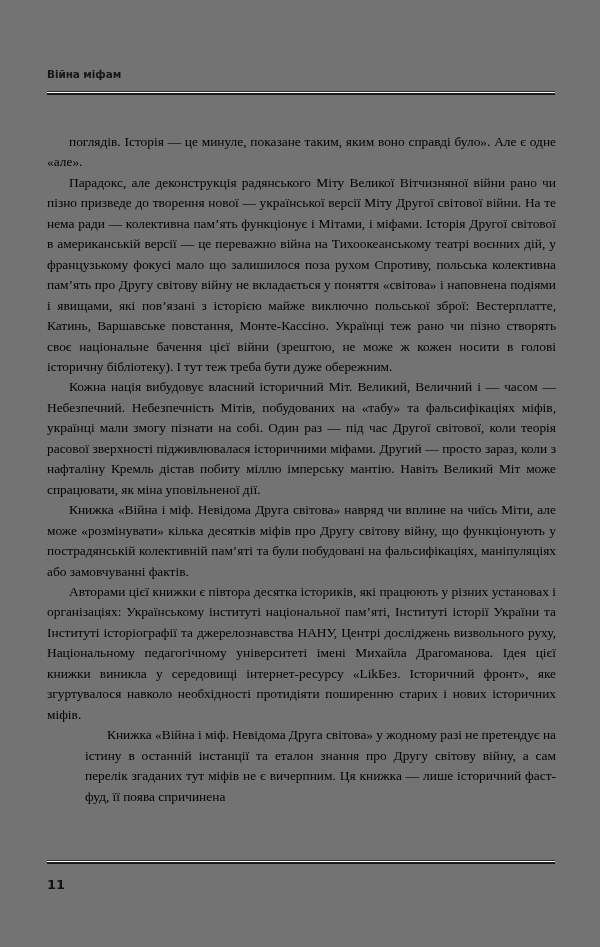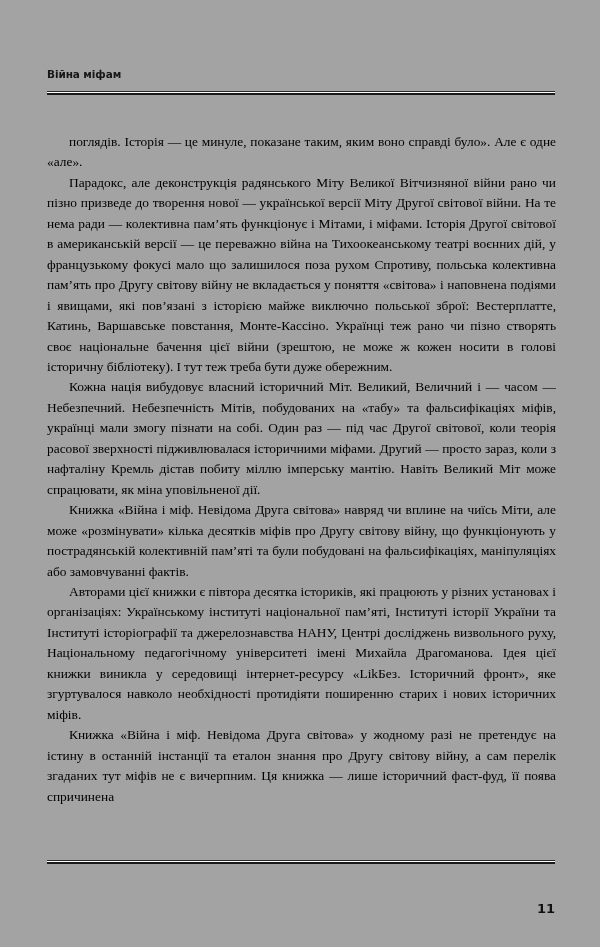--- a/index.html
+++ b/index.html
@@ -15,21 +15,21 @@
     color: #000000;
     overflow: hidden;
   }
 
   .page {
     position: absolute;
     left: 0;
     top: 0;
     width: 600px;
     height: 947px;
-    background: #a3a3a3;
+    background: #737373;
   }
 
   
   .running-head {
     position: absolute;
     left: 47px;
     top: 68px;
     width: 508px;
   }
   .running-head-text {
@@ -77,29 +77,29 @@
     hyphens: none;
     word-spacing: -0.15px;
   }
   .body-text p {
     margin: 0;
     text-indent: 22px;
     text-align: justify;
   }
   .body-text p:last-child {
     text-align-last: left;
+    margin-left: 38px;
   }
 
   
   .folio {
     position: absolute;
     left: 47px;
-    top: 899px;
+    top: 875px;
     width: 508px;
-    text-align: right;
   }
   .folio-number {
     display: inline-block;
     font-family: "DejaVu Sans", "Liberation Sans", sans-serif;
     font-weight: 700;
     font-size: 13px;
     line-height: 16px;
     color: #111111;
   }
 </style>

